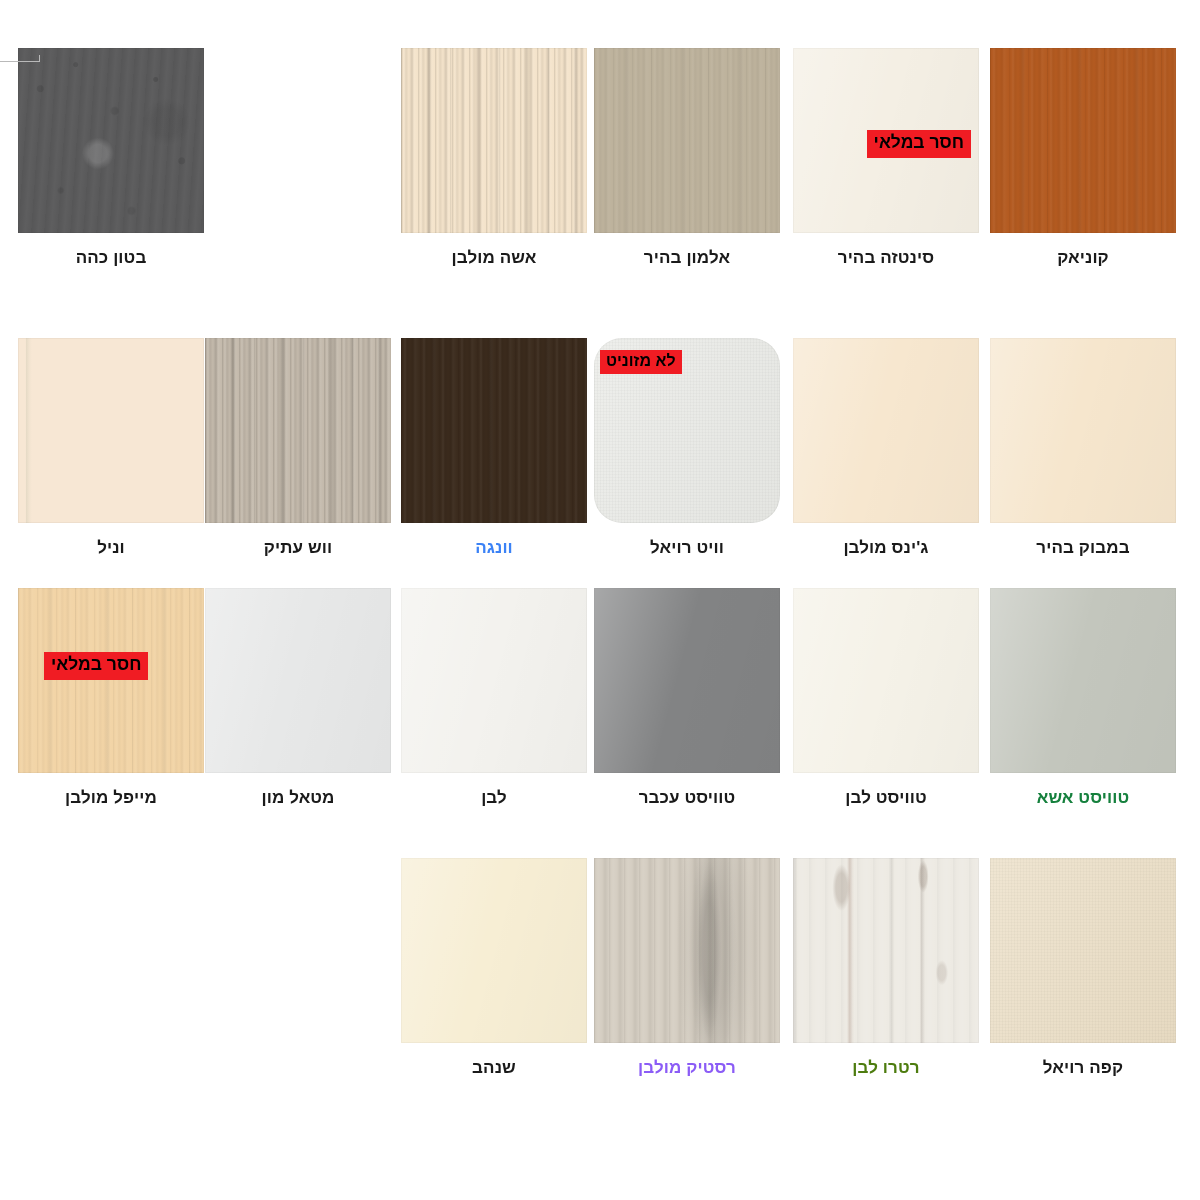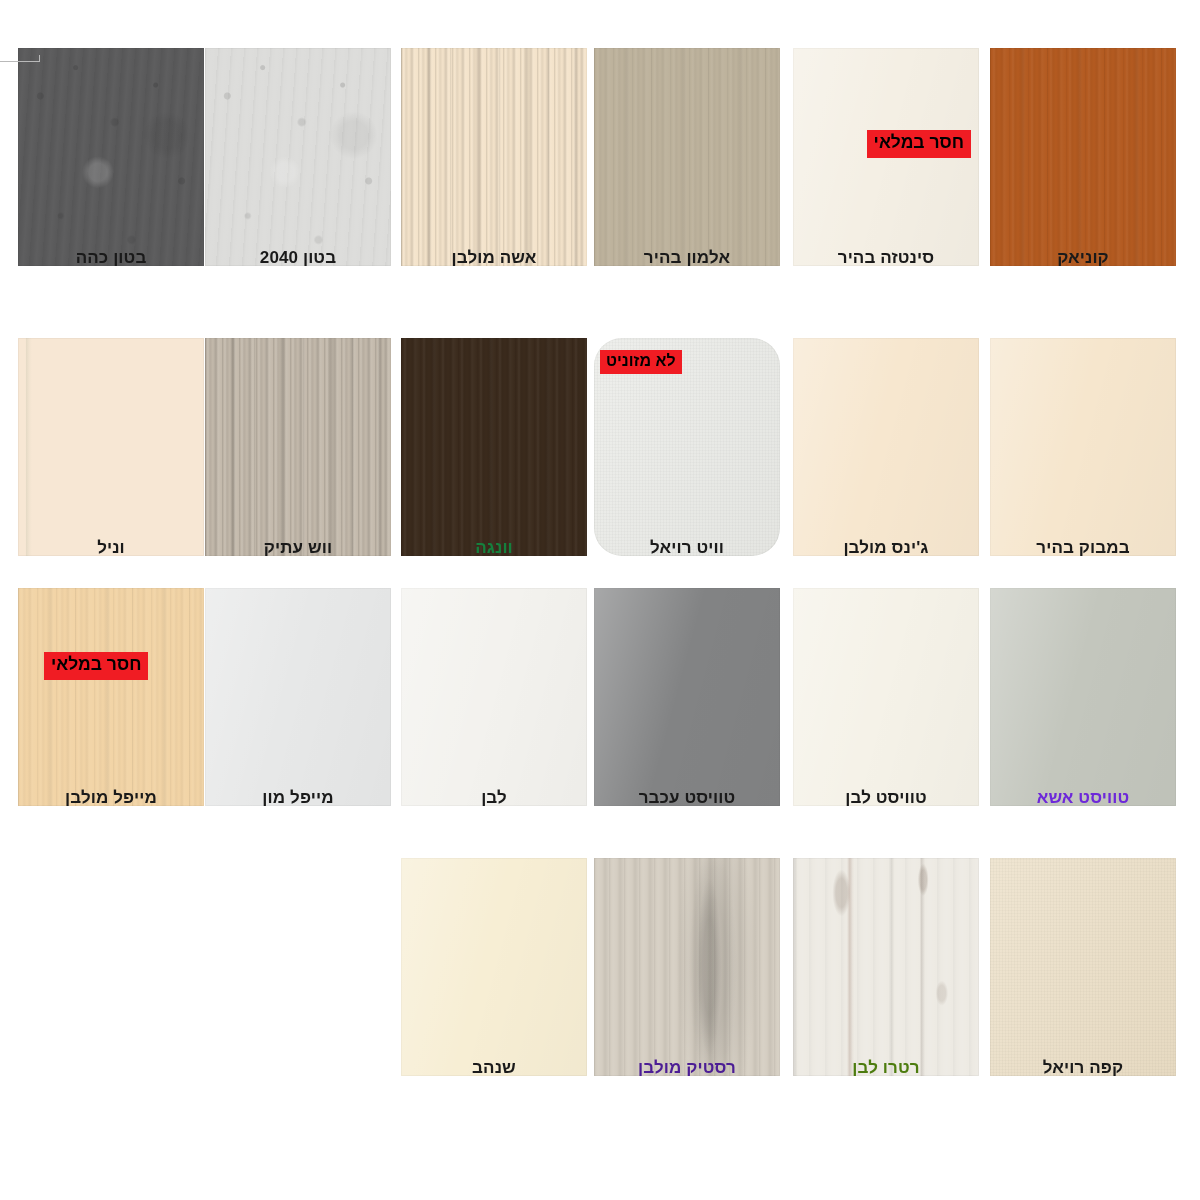--- a/index.html
+++ b/index.html
@@ -44,21 +44,21 @@
   .swatch-cell.c1 { left: 205px; }
   .swatch-cell.c2 { left: 401px; }
   .swatch-cell.c3 { left: 594px; }
   .swatch-cell.c4 { left: 793px; }
   .swatch-cell.c5 { left: 990px; }
 
   .swatch-tile {
     position: absolute;
     top: 0; left: 0;
     width: 186px;
-    height: 218px;
+    height: 185px;
     overflow: hidden;
     background-repeat: no-repeat;
   }
   .swatch-tile .tex {
     position: absolute;
     inset: 0;
   }
 
   .swatch-label {
     position: absolute;
@@ -216,26 +216,20 @@
 <div id="swatch-board">
   <div class="hairline"></div>
   <div class="hairline v"></div>
 <div class="swatch-row row-1">
       <div class="swatch-cell c0">
         <div class="swatch-tile edge-soft" style="background: rgb(89, 89, 90);">
           <div class="tex concrete"></div>
         </div>
         <div class="swatch-label" style="color: rgb(26, 26, 26);">בטון כהה</div>
       </div>
-      <div class="swatch-cell c1">
-        <div class="swatch-tile edge-soft" style="background: rgb(220, 220, 218);">
-          <div class="tex concrete"></div>
-        </div>
-        <div class="swatch-label" style="color: rgb(26, 26, 26);">בטון 2040</div>
-      </div>
       <div class="swatch-cell c2">
         <div class="swatch-tile edge-soft" style="background: rgb(244, 227, 202);">
           <div class="tex grain-v-strong"></div>
         </div>
         <div class="swatch-label" style="color: rgb(26, 26, 26);">אשה מולבן</div>
       </div>
       <div class="swatch-cell c3">
         <div class="swatch-tile edge-soft" style="background: rgb(189, 178, 156);">
           <div class="tex grain-v"></div>
         </div>
@@ -265,21 +259,21 @@
       <div class="swatch-cell c1">
         <div class="swatch-tile edge-soft" style="background: rgb(195, 185, 171);">
           <div class="tex grain-v-strong"></div>
         </div>
         <div class="swatch-label" style="color: rgb(26, 26, 26);">ווש עתיק</div>
       </div>
       <div class="swatch-cell c2">
         <div class="swatch-tile edge-soft" style="background: rgb(58, 42, 28);">
           <div class="tex grain-v"></div>
         </div>
-        <div class="swatch-label" style="color: #15803d;">וונגה</div>
+        <div class="swatch-label" style="color: #3b82f6;">וונגה</div>
       </div>
       <div class="swatch-cell c3">
         <div class="swatch-tile edge-soft" style="background: rgb(233, 234, 230); border-radius: 28px;">
           <div class="tex linen"></div>
           <div class="status-badge pos-top-left" style="background: rgb(240, 28, 35); color: rgb(0, 0, 0);">לא מזוניט</div>
         </div>
         <div class="swatch-label" style="color: rgb(26, 26, 26);">וויט רויאל</div>
       </div>
       <div class="swatch-cell c4">
         <div class="swatch-tile edge-soft" style="background: rgb(247, 231, 207);">
@@ -299,21 +293,21 @@
         <div class="swatch-tile edge-soft" style="background: rgb(242, 212, 166);">
           <div class="tex grain-v"></div>
           <div class="status-badge pos-mid-left" style="background: rgb(240, 28, 35); color: rgb(0, 0, 0);">חסר במלאי</div>
         </div>
         <div class="swatch-label" style="color: rgb(26, 26, 26);">מייפל מולבן</div>
       </div>
       <div class="swatch-cell c1">
         <div class="swatch-tile edge-soft" style="background: rgb(231, 232, 232);">
           <div class="tex flat-sheen"></div>
         </div>
-        <div class="swatch-label" style="color: rgb(26, 26, 26);">מייפל מון</div>
+        <div class="swatch-label" style="color: rgb(26, 26, 26);">מטאל מון</div>
       </div>
       <div class="swatch-cell c2">
         <div class="swatch-tile edge-soft" style="background: rgb(243, 242, 238);">
           <div class="tex flat-sheen"></div>
         </div>
         <div class="swatch-label" style="color: rgb(26, 26, 26);">לבן</div>
       </div>
       <div class="swatch-cell c3">
         <div class="swatch-tile edge-soft" style="background: rgb(130, 131, 132);">
           <div class="tex flat-sheen"></div>
@@ -323,35 +317,35 @@
       <div class="swatch-cell c4">
         <div class="swatch-tile edge-soft" style="background: rgb(245, 242, 232);">
           <div class="tex flat-sheen"></div>
         </div>
         <div class="swatch-label" style="color: rgb(26, 26, 26);">טוויסט לבן</div>
       </div>
       <div class="swatch-cell c5">
         <div class="swatch-tile edge-soft" style="background: rgb(195, 198, 189);">
           <div class="tex flat-sheen"></div>
         </div>
-        <div class="swatch-label" style="color: #6d28d9;">טוויסט אשא</div>
+        <div class="swatch-label" style="color: #15803d;">טוויסט אשא</div>
       </div>
     </div>
     <div class="swatch-row row-4">
       <div class="swatch-cell c2">
         <div class="swatch-tile edge-soft" style="background: rgb(247, 238, 212);">
           <div class="tex flat-sheen"></div>
         </div>
         <div class="swatch-label" style="color: rgb(26, 26, 26);">שנהב</div>
       </div>
       <div class="swatch-cell c3">
         <div class="swatch-tile edge-soft" style="background: rgb(213, 206, 194);">
           <div class="tex oak"></div>
         </div>
-        <div class="swatch-label" style="color: #4c1d95;">רסטיק מולבן</div>
+        <div class="swatch-label" style="color: #8b5cf6;">רסטיק מולבן</div>
       </div>
       <div class="swatch-cell c4">
         <div class="swatch-tile edge-soft" style="background: rgb(237, 234, 227);">
           <div class="tex retro"></div>
         </div>
         <div class="swatch-label" style="color: #4d7c0f;">רטרו לבן</div>
       </div>
       <div class="swatch-cell c5">
         <div class="swatch-tile edge-soft" style="background: rgb(235, 222, 197);">
           <div class="tex linen"></div>

